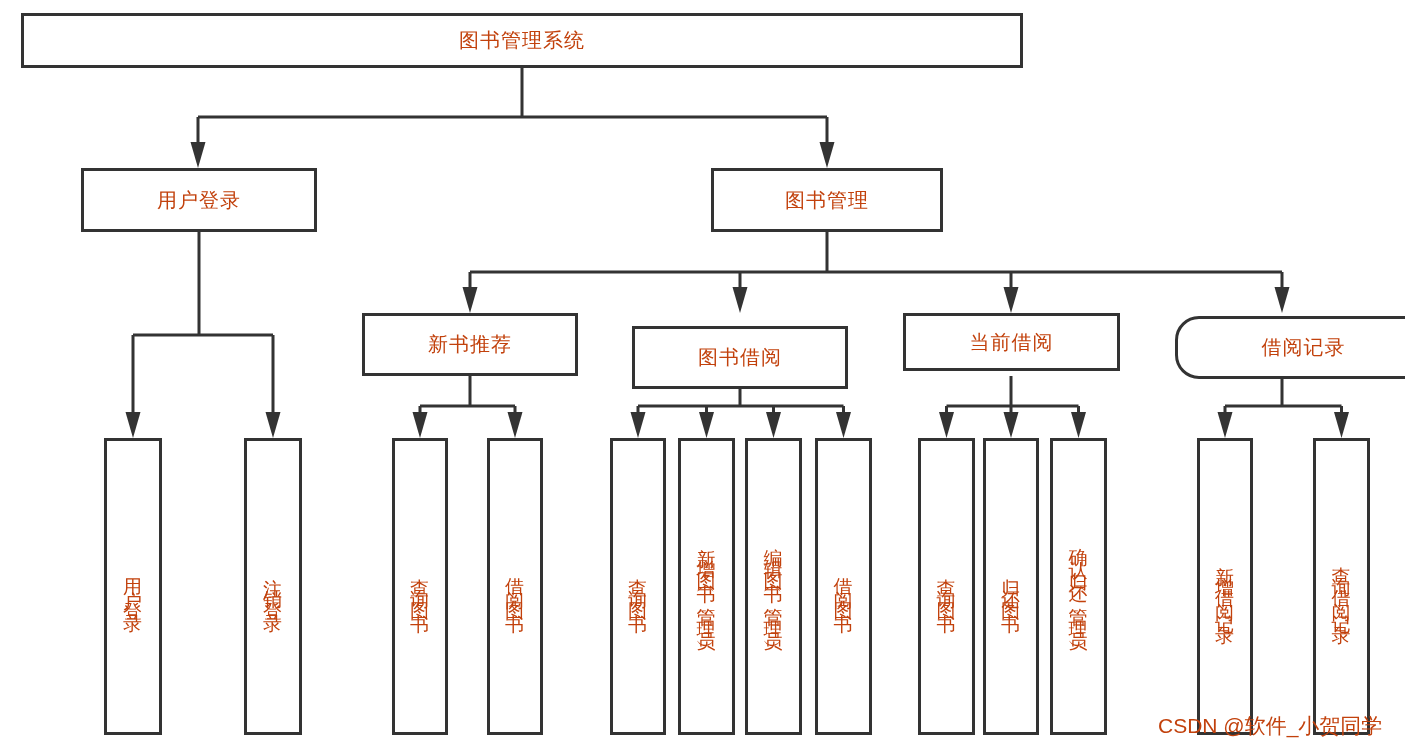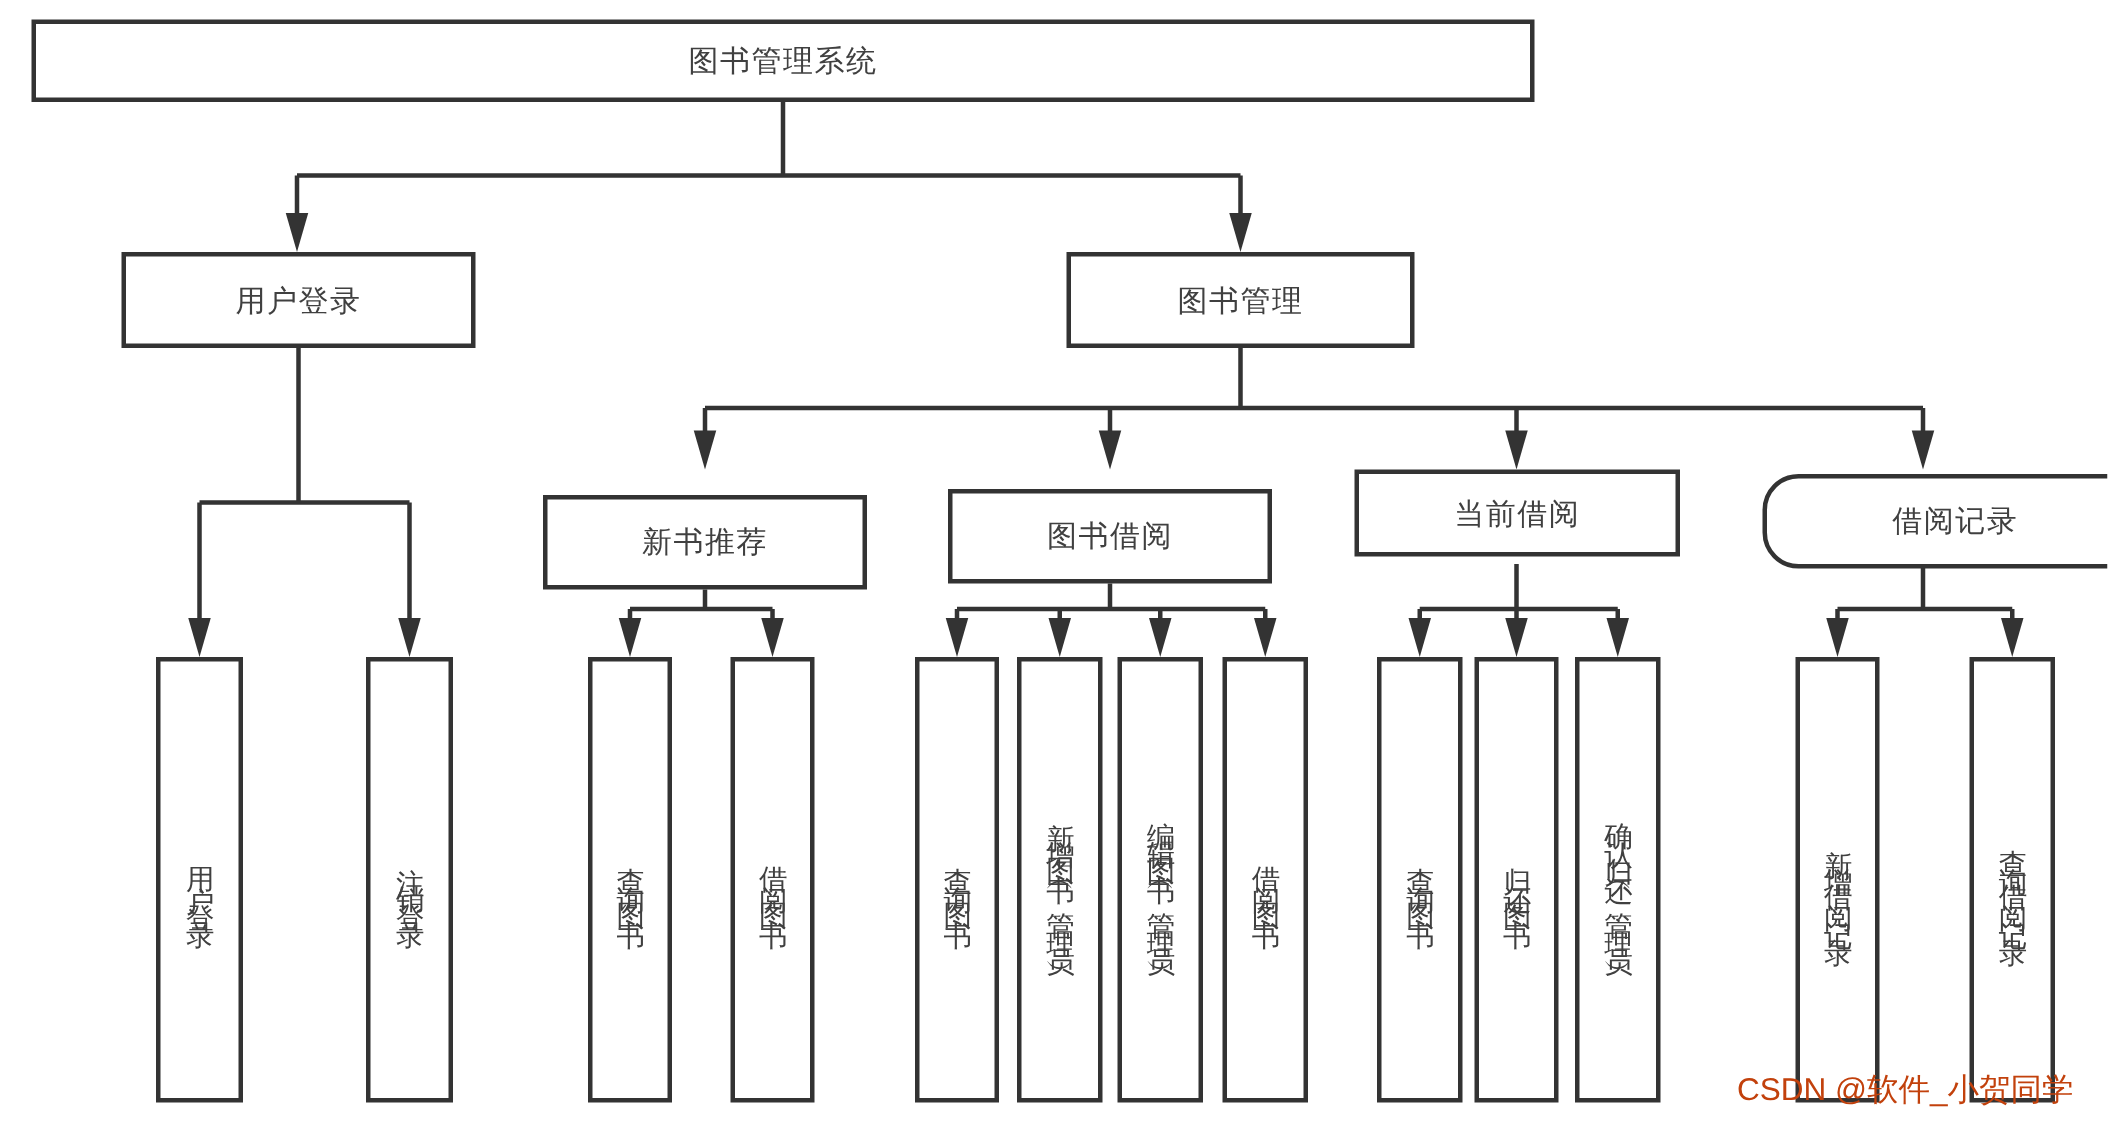--- a/index.html
+++ b/index.html
@@ -22,21 +22,21 @@
     height: 747px;
   }
   .node {
     position: absolute;
     box-sizing: border-box;
     background: #ffffff;
     border: 3px solid #333333;
     display: flex;
     align-items: center;
     justify-content: center;
-    color: #404040;
+    color: #c2410c;
   }
   .h-node { font-size: 20px; letter-spacing: 1px; }
   .leaf {
     font-size: 19px;
   }
   .leaf .v-label {
     writing-mode: vertical-rl;
     text-orientation: mixed;
     letter-spacing: 12px;
     line-height: 1;
@@ -107,21 +107,21 @@
     <span>图书管理系统</span>
   </div>
 
   <div class="node h-node" style="left:81px; top:168px; width:236px; height:64px;">
     <span>用户登录</span>
   </div>
   <div class="node h-node" style="left:711px; top:168px; width:232px; height:64px;">
     <span>图书管理</span>
   </div>
 
-  <div class="node h-node" style="left:362px; top:313px; width:216px; height:63px;margin-top:17px;">
+  <div class="node h-node" style="left:362px; top:313px; width:216px; height:63px;">
     <span>新书推荐</span>
   </div>
   <div class="node h-node" style="left:632px; top:313px; width:216px; height:63px;margin-top:13px;">
     <span>图书借阅</span>
   </div>
   <div class="node h-node" style="left:903px; top:313px; width:217px; height:58px;">
     <span>当前借阅</span>
   </div>
   <div class="node h-node" style="left:1175px; top:316px; width:257px; height:63px;border-radius:24px;">
     <span>借阅记录</span>

